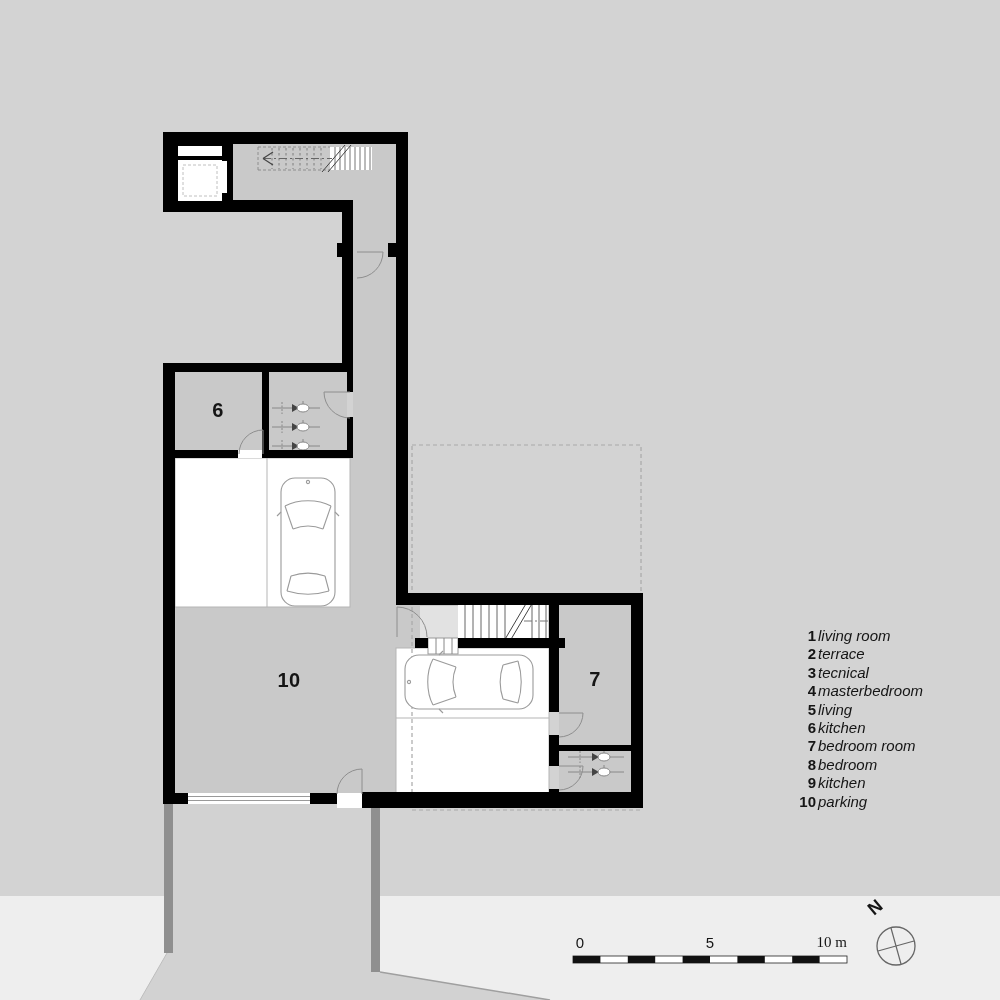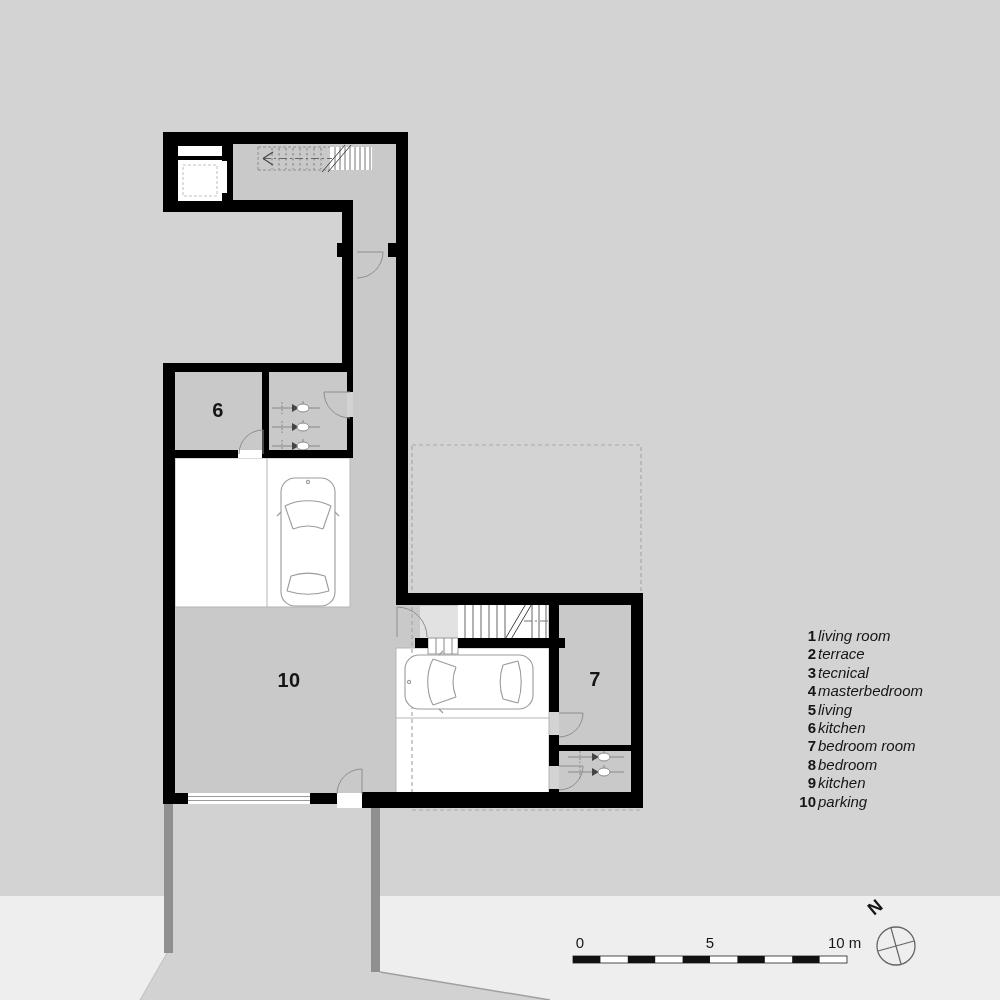--- a/index.html
+++ b/index.html
@@ -330,17 +330,17 @@
         <span class="llab">kitchen</span>
       </div>
   <div class="lrow">
         <span class="lnum">10</span>
         <span class="llab">parking</span>
       </div>
 </div>
 
 <div class="abslabel scale-lab" style="left:570px;top:934px;width:20px;text-align:center;">0</div>
 <div class="abslabel scale-lab" style="left:700px;top:934px;width:20px;text-align:center;">5</div>
-<div class="abslabel scale-lab" style="left:828px;top:934px;width:60px;text-align:left;">10 m</div>
+<div class="abslabel scale-lab" style="left:787px;top:934px;width:60px;text-align:right;font-family:Liberation Serif, serif;">10 m</div>
 
 <div class="abslabel" id="north-label">N</div>
 
 </div>
 
 </body></html>

